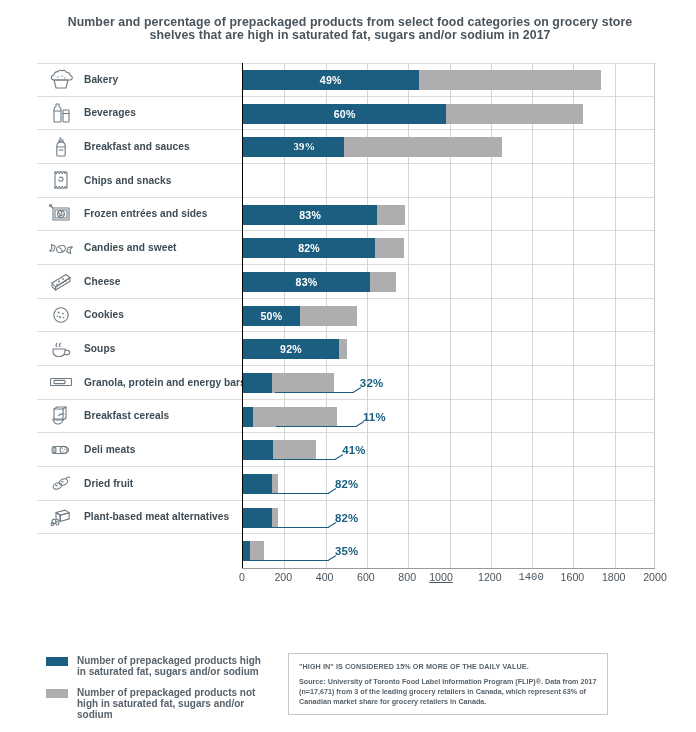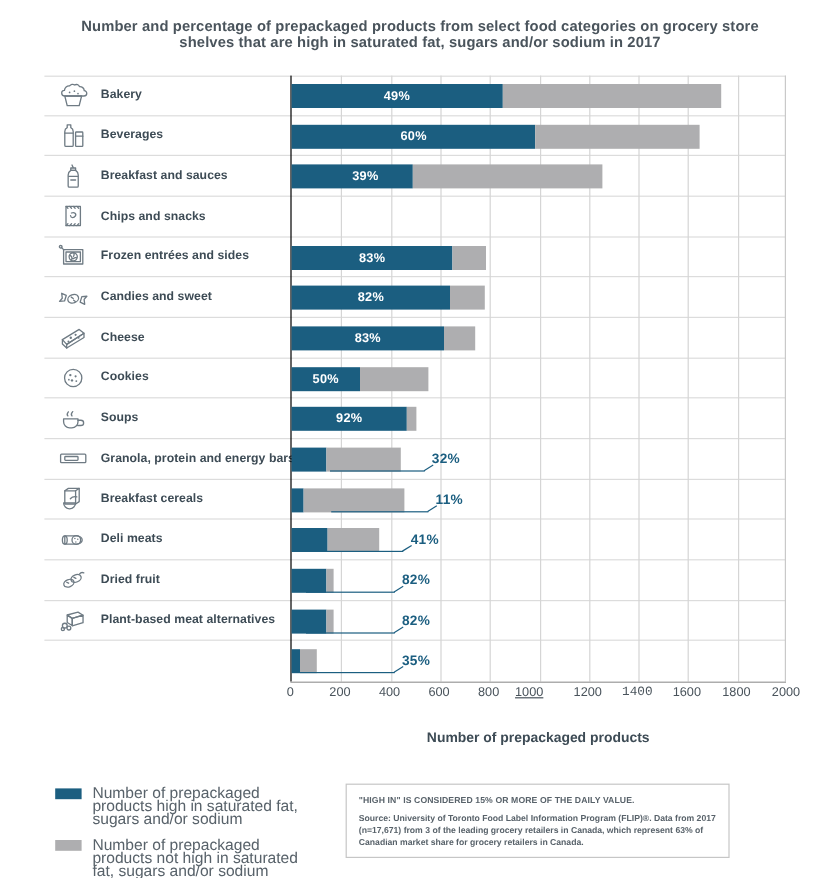--- a/index.html
+++ b/index.html
@@ -90,21 +90,21 @@
   }
   .axis-title {
     position:absolute; left:242px; top:608px; width:413px;
     text-align:center; font-size:11.6px; font-weight:bold; color:#3d4b55;
   }
 
   
   .legend { position:absolute; left:46px; top:655px; width:215px; }
   .legend-item { display:flex; align-items:flex-start; margin-bottom:10px; }
   .swatch { width:22px; height:9px; flex:0 0 22px; margin-top:2px; margin-right:9px; }
-  .legend-text { font-size:13px; line-height:11px; color:#58626a; font-weight:normal; }
+  .legend-text { font-size:10px; line-height:11px; color:#58626a; font-weight:bold; }
 
   
   .notebox {
     position:absolute; left:288px; top:653px; width:320px; height:62px;
     border:1px solid #c6c6c6; background:#fff; padding:8px 10px 6px 10px;
   }
   .note-head { font-size:7.2px; font-weight:bold; color:#58626a; letter-spacing:0.1px; margin-bottom:6px; }
   .note-src  { font-size:7.2px; line-height:10px; color:#58626a; font-weight:bold; }
 </style>
 </head>
@@ -332,21 +332,21 @@
             <div class="seg blue" style="left: 0px; width: 203.403px;"></div>
             <div class="seg grey" style="left: 203.403px; width: 136.29px;"></div>
           </div>
           <div class="pct-in" style="left: 0px; width: 203.403px; top: 7px; position: absolute;">60%</div>
         </div>
         <div class="bar-row" style="top: 67.3333px; height: 33.6667px;">
           <div class="bar-wrap">
             <div class="seg blue" style="left: 0px; width: 101.185px;"></div>
             <div class="seg grey" style="left: 101.185px; width: 157.972px;"></div>
           </div>
-          <div class="pct-in" style="left: 0px; width: 123px; top: 7px; position: absolute;">39%</div>
+          <div class="pct-in" style="left: 0px; width: 123px; top: 7px; position: absolute; font-family: Liberation Serif, serif;">39%</div>
         </div>
         <div class="bar-row" style="top: 134.667px; height: 33.6667px;">
           <div class="bar-wrap">
             <div class="seg blue" style="left: 0px; width: 134.225px;"></div>
             <div class="seg grey" style="left: 134.225px; width: 27.8775px;"></div>
           </div>
           <div class="pct-in" style="left: 0px; width: 134.225px; top: 7px; position: absolute;">83%</div>
         </div>
         <div class="bar-row" style="top: 168.333px; height: 33.6667px;">
           <div class="bar-wrap">
@@ -440,21 +440,20 @@
       <span class="tick-lbl" style="left: 324.6px;">400</span>
       <span class="tick-lbl" style="left: 365.9px;">600</span>
       <span class="tick-lbl" style="left: 407.2px;">800</span>
       <span class="tick-lbl" style="left: 441px; text-decoration: underline;">1000</span>
       <span class="tick-lbl" style="left: 489.8px;">1200</span>
       <span class="tick-lbl" style="left: 531.1px; font-family: Liberation Mono, monospace;">1400</span>
       <span class="tick-lbl" style="left: 572.4px;">1600</span>
       <span class="tick-lbl" style="left: 613.7px;">1800</span>
       <span class="tick-lbl" style="left: 655px;">2000</span>
     </div>
-  <div class="axis-title">Number of prepackaged products</div>
 
   <div class="legend" id="legend">
       <div class="legend-item">
         <span class="swatch" style="background: rgb(27, 94, 128);"></span>
         <span class="legend-text">Number of prepackaged products high in saturated fat, sugars and/or sodium</span>
       </div>
       <div class="legend-item">
         <span class="swatch" style="background: rgb(174, 174, 176);"></span>
         <span class="legend-text">Number of prepackaged products not high in saturated fat, sugars and/or sodium</span>
       </div>

